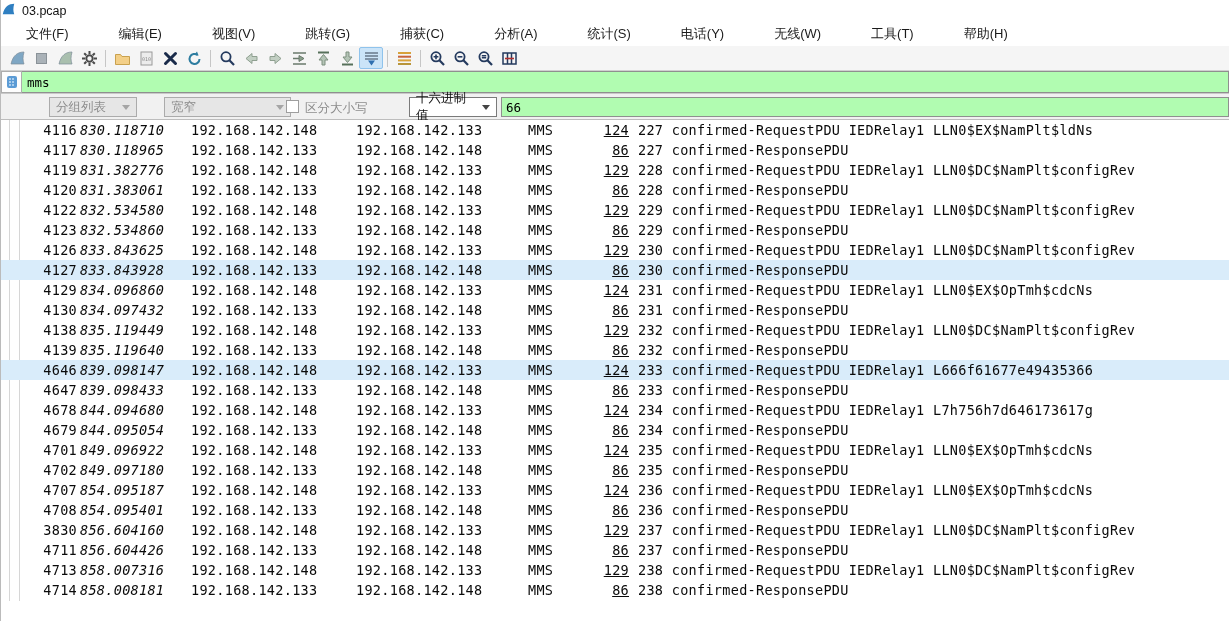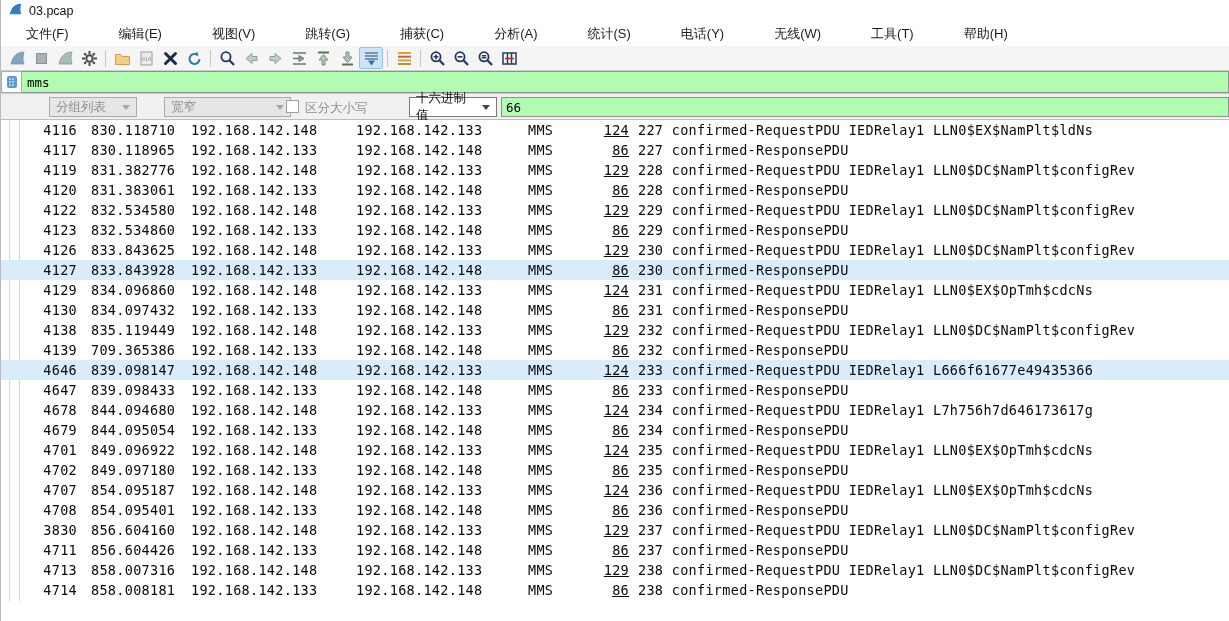--- a/index.html
+++ b/index.html
@@ -1,21 +1,21 @@
 <!DOCTYPE html>
 <html style="--green: #b1fcb1; --hl: #d9ecfa;"><head>
 <meta charset="utf-8">
 <style>
   * { margin:0; padding:0; box-sizing:border-box; }
   html,body { width:1229px; height:621px; overflow:hidden; background:#fff;
     font-family:"Liberation Sans", sans-serif; }
   .app { position:relative; width:1229px; height:621px; border-left:1px solid #bbb; }
 
   
-  .titlebar { height:22px; display:flex; align-items:center; gap:6px; padding-left:7px; background:#fff; }
+  .titlebar { height:22px; display:flex; align-items:center; gap:6px; background:#fff; }
   .title-text { font-size:12.5px; color:#111; }
 
   
   .menubar { height:24px; display:flex; align-items:center; background:#fff; }
   .menu-item { font-size:13px; color:#1a1a1a; padding:3px 25px; cursor:default; }
 
   
   .toolbar { height:25px; background:#f5f5f5; border-bottom:1px solid #d0d0d0;
     display:flex; align-items:center; padding-left:4px; }
   .tb-icon { width:24px; height:22px; display:flex; align-items:center; justify-content:center; border:1px solid transparent; }
@@ -50,21 +50,21 @@
   .pl-header .hcol { position:absolute; top:0; line-height:19px; white-space:nowrap; }
   .pl-header .hdiv { position:absolute; top:2px; bottom:2px; width:1px; background:#d4d4d4; }
   .pl-body { position:relative; height:481px; background:#fff; }
   .gutterline { position:absolute; top:0; bottom:0; width:1px; background:#d6d6d6; }
   .prow { position:relative; height:20px;
     font-family:"DejaVu Sans Mono","Liberation Mono",monospace; font-size:13.5px;
     letter-spacing:0.3px; color:#0a0a0a; white-space:nowrap; }
   .prow.hl { background:var(--hl); }
   .prow span { position:absolute; top:0; line-height:20px; }
   .c-no   { left:18px; width:58px; text-align:right; }
-  .c-time { left:90px; }
+  .c-time { left:79px;font-style:italic; }
   .c-src  { left:190px; }
   .c-dst  { left:355px; }
   .c-proto{ left:527px; }
   .c-len  { left:568px; width:60px; text-align:right;text-decoration:underline; }
   .c-info { left:637px; }
 
   
   .watermark { position:absolute; right:4px; bottom:4px; width:86px; height:76px; opacity:0.95; }
 </style>
 </head>
@@ -367,21 +367,21 @@
         <span class="c-no">4138</span>
         <span class="c-time">835.119449</span>
         <span class="c-src">192.168.142.148</span>
         <span class="c-dst">192.168.142.133</span>
         <span class="c-proto">MMS</span>
         <span class="c-len">129</span>
         <span class="c-info">232 confirmed-RequestPDU IEDRelay1 LLN0$DC$NamPlt$configRev</span>
       </div>
       <div class="prow">
         <span class="c-no">4139</span>
-        <span class="c-time">709.365386</span>
+        <span class="c-time">835.119640</span>
         <span class="c-src">192.168.142.133</span>
         <span class="c-dst">192.168.142.148</span>
         <span class="c-proto">MMS</span>
         <span class="c-len">86</span>
         <span class="c-info">232 confirmed-ResponsePDU</span>
       </div>
       <div class="prow hl">
         <span class="c-no">4646</span>
         <span class="c-time">839.098147</span>
         <span class="c-src">192.168.142.148</span>

